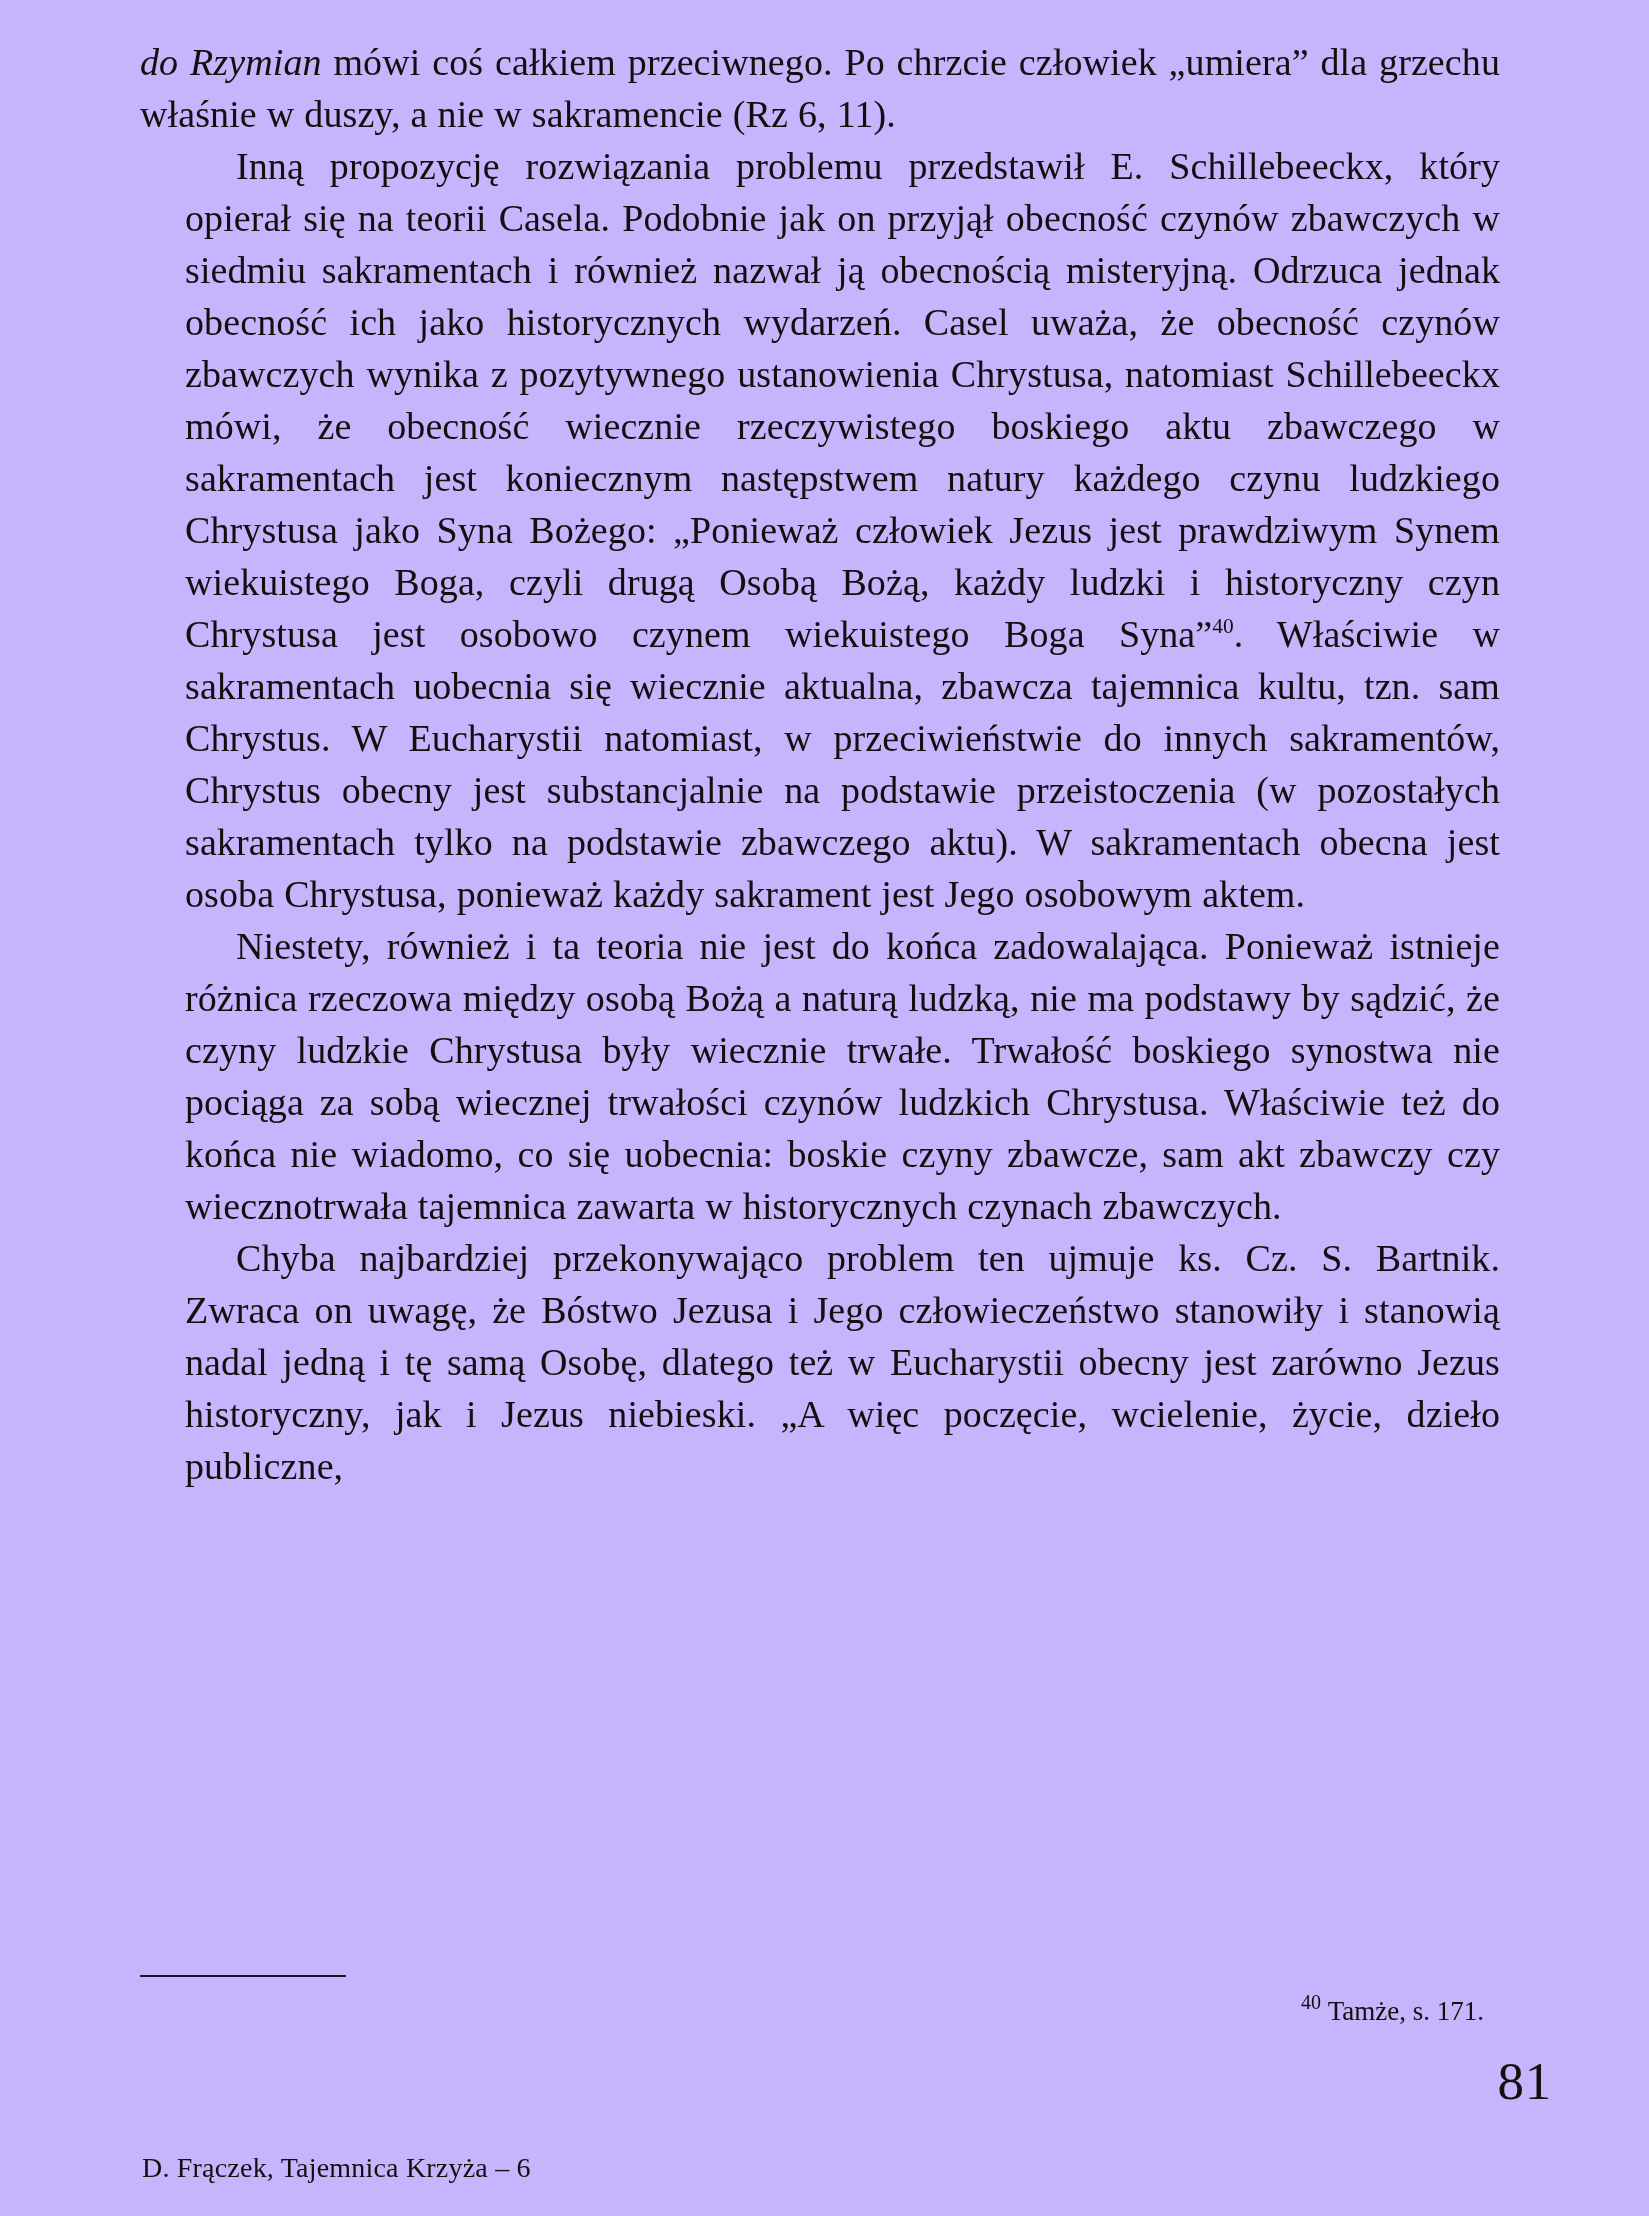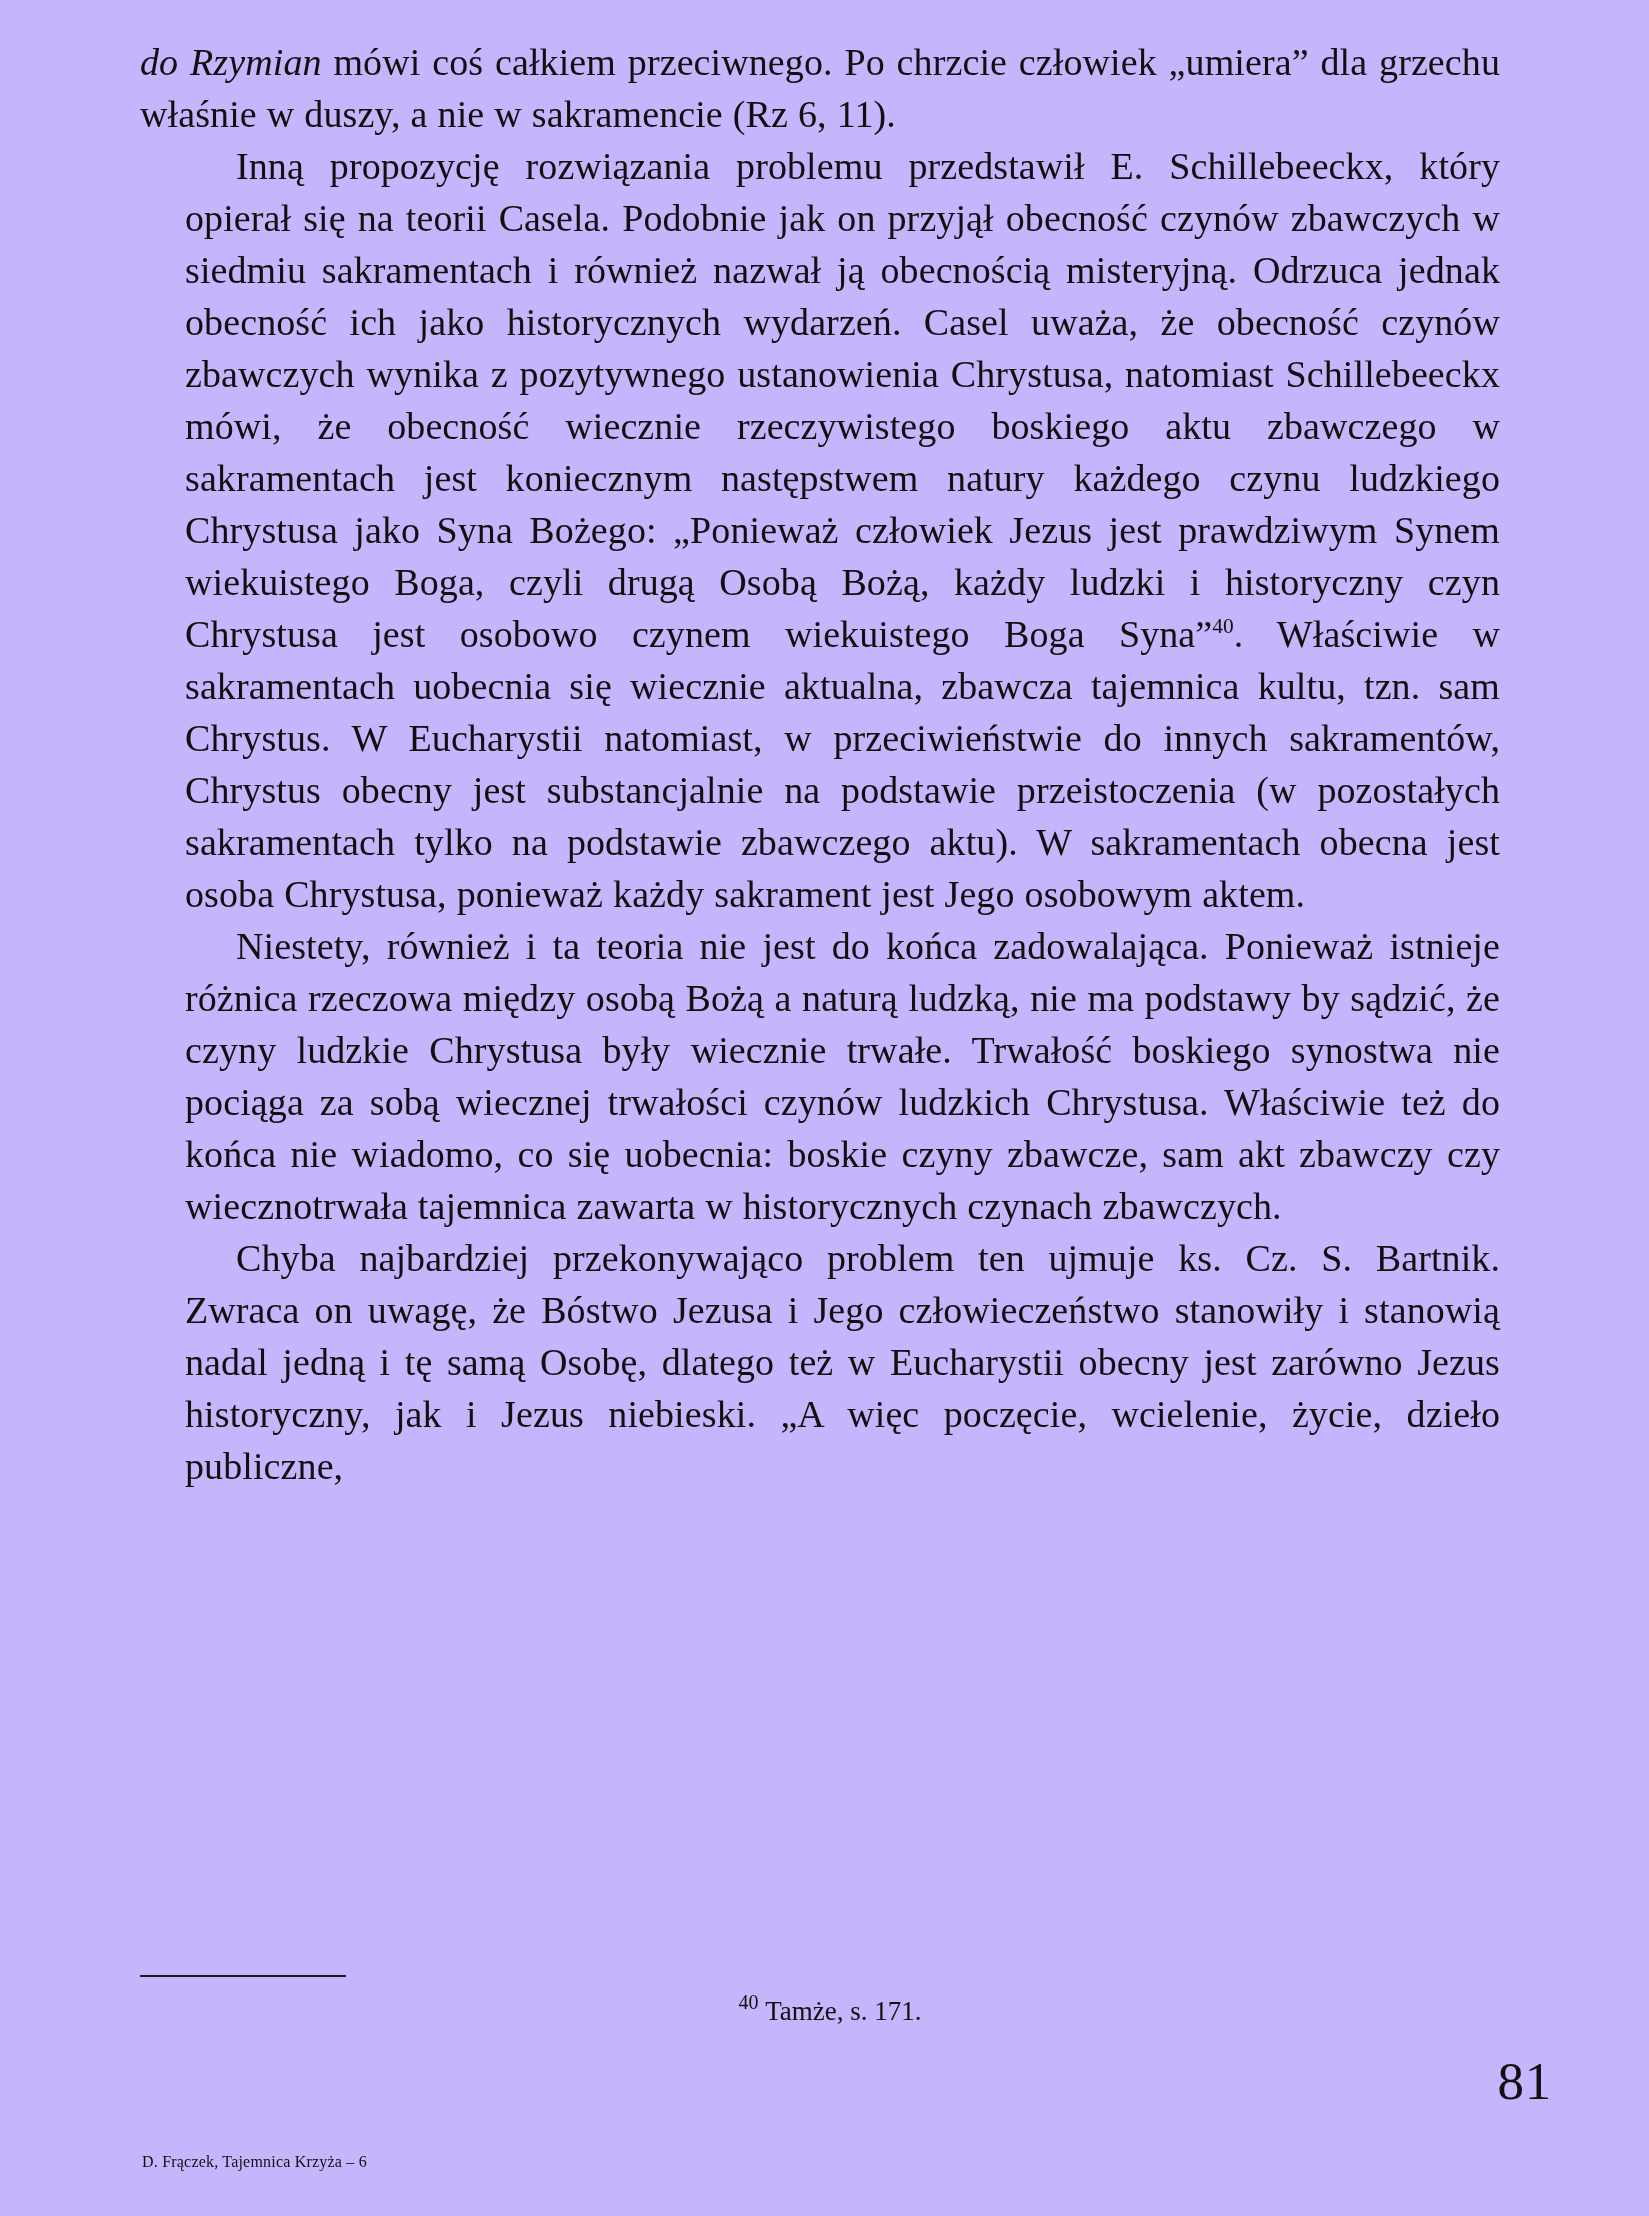--- a/index.html
+++ b/index.html
@@ -64,21 +64,21 @@
   .footnote-rule {
     width: 206px;
     height: 0;
     border-top: 2.5px solid #1a1a1a;
     margin: 0 0 10px 0;
   }
   .footnote {
     margin: 16px;
     font-size: 27px;
     line-height: 36px;
-    text-align: center;
+    text-align: right;
     padding-left: 35px;
     text-indent: -15px;
   }
   .footnote sup.fnmark {
     font-size: 20px;
     line-height: 0;
     vertical-align: 10.7px;
     margin-right: 6.6px;
   }
 
@@ -90,21 +90,21 @@
     font-size: 53px;
     line-height: 1;
     letter-spacing: 0.8px;
   }
 
   
   .running-footer {
     position: absolute;
     left: 142px;
     top: 2154px;
-    font-size: 16px;
+    font-size: 28px;
     line-height: 1;
     letter-spacing: 0.2px;
   }
 </style>
 </head>
 <body>
 
 <div class="page">
 
   <div class="textblock">

